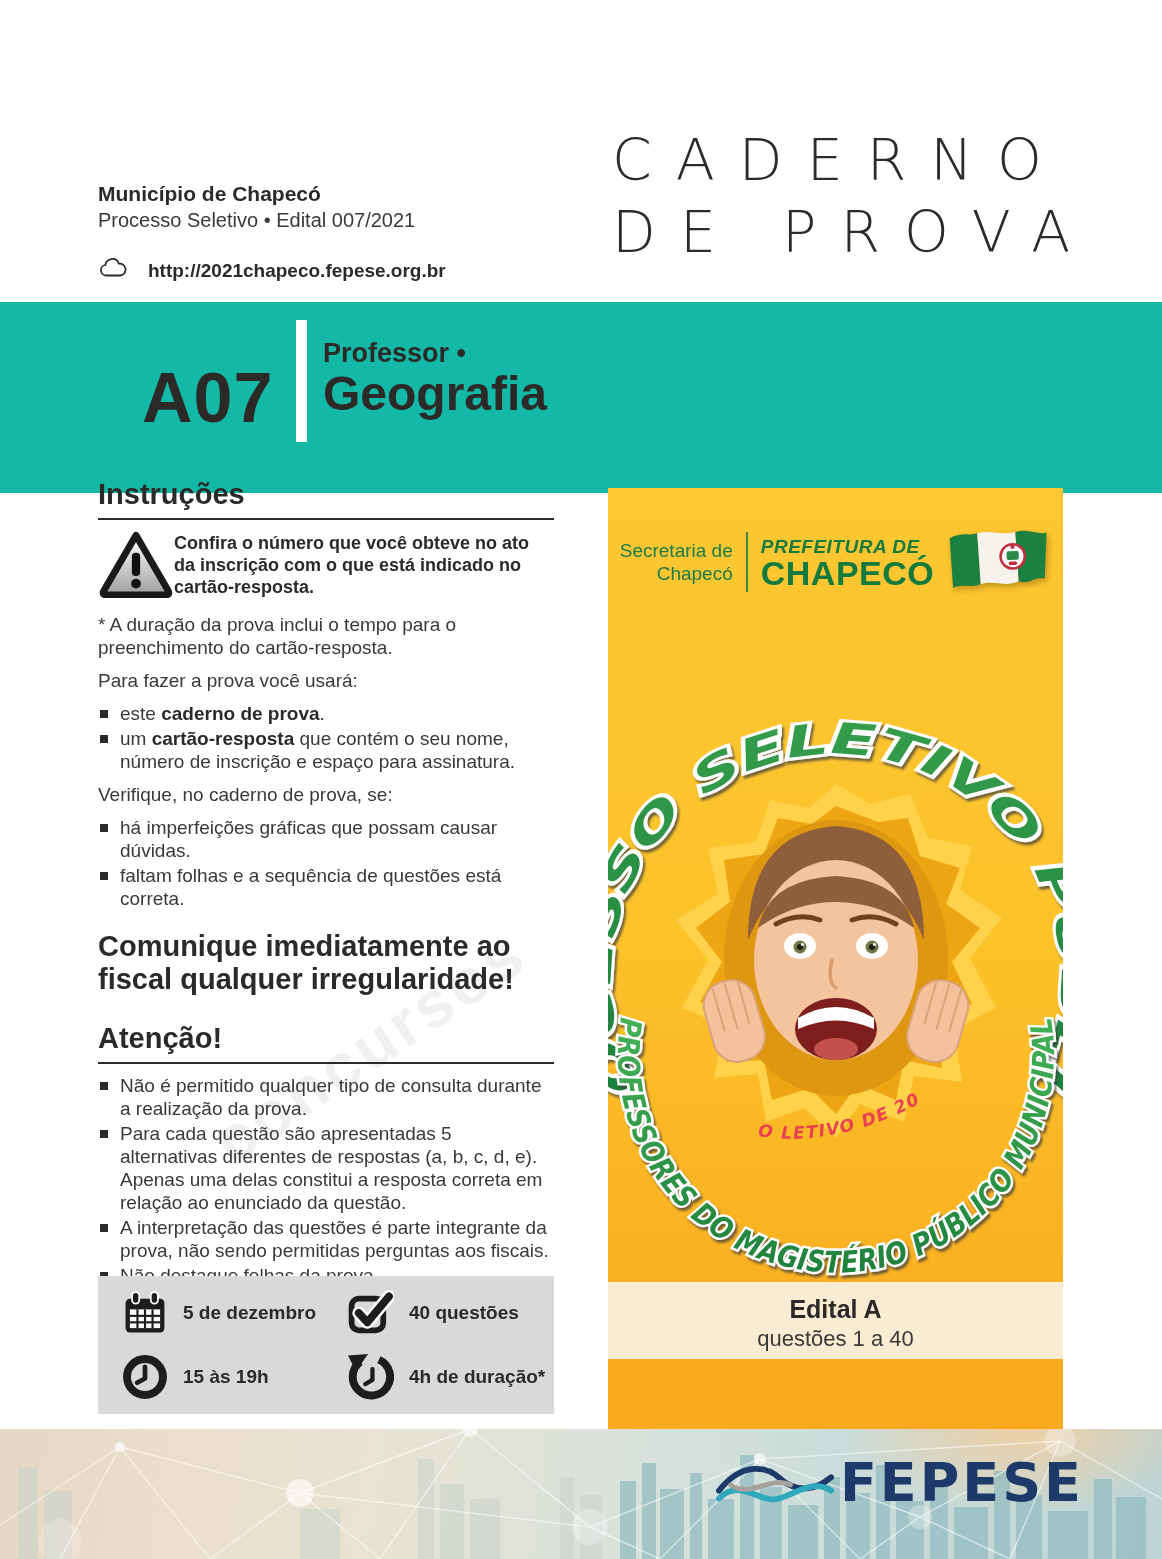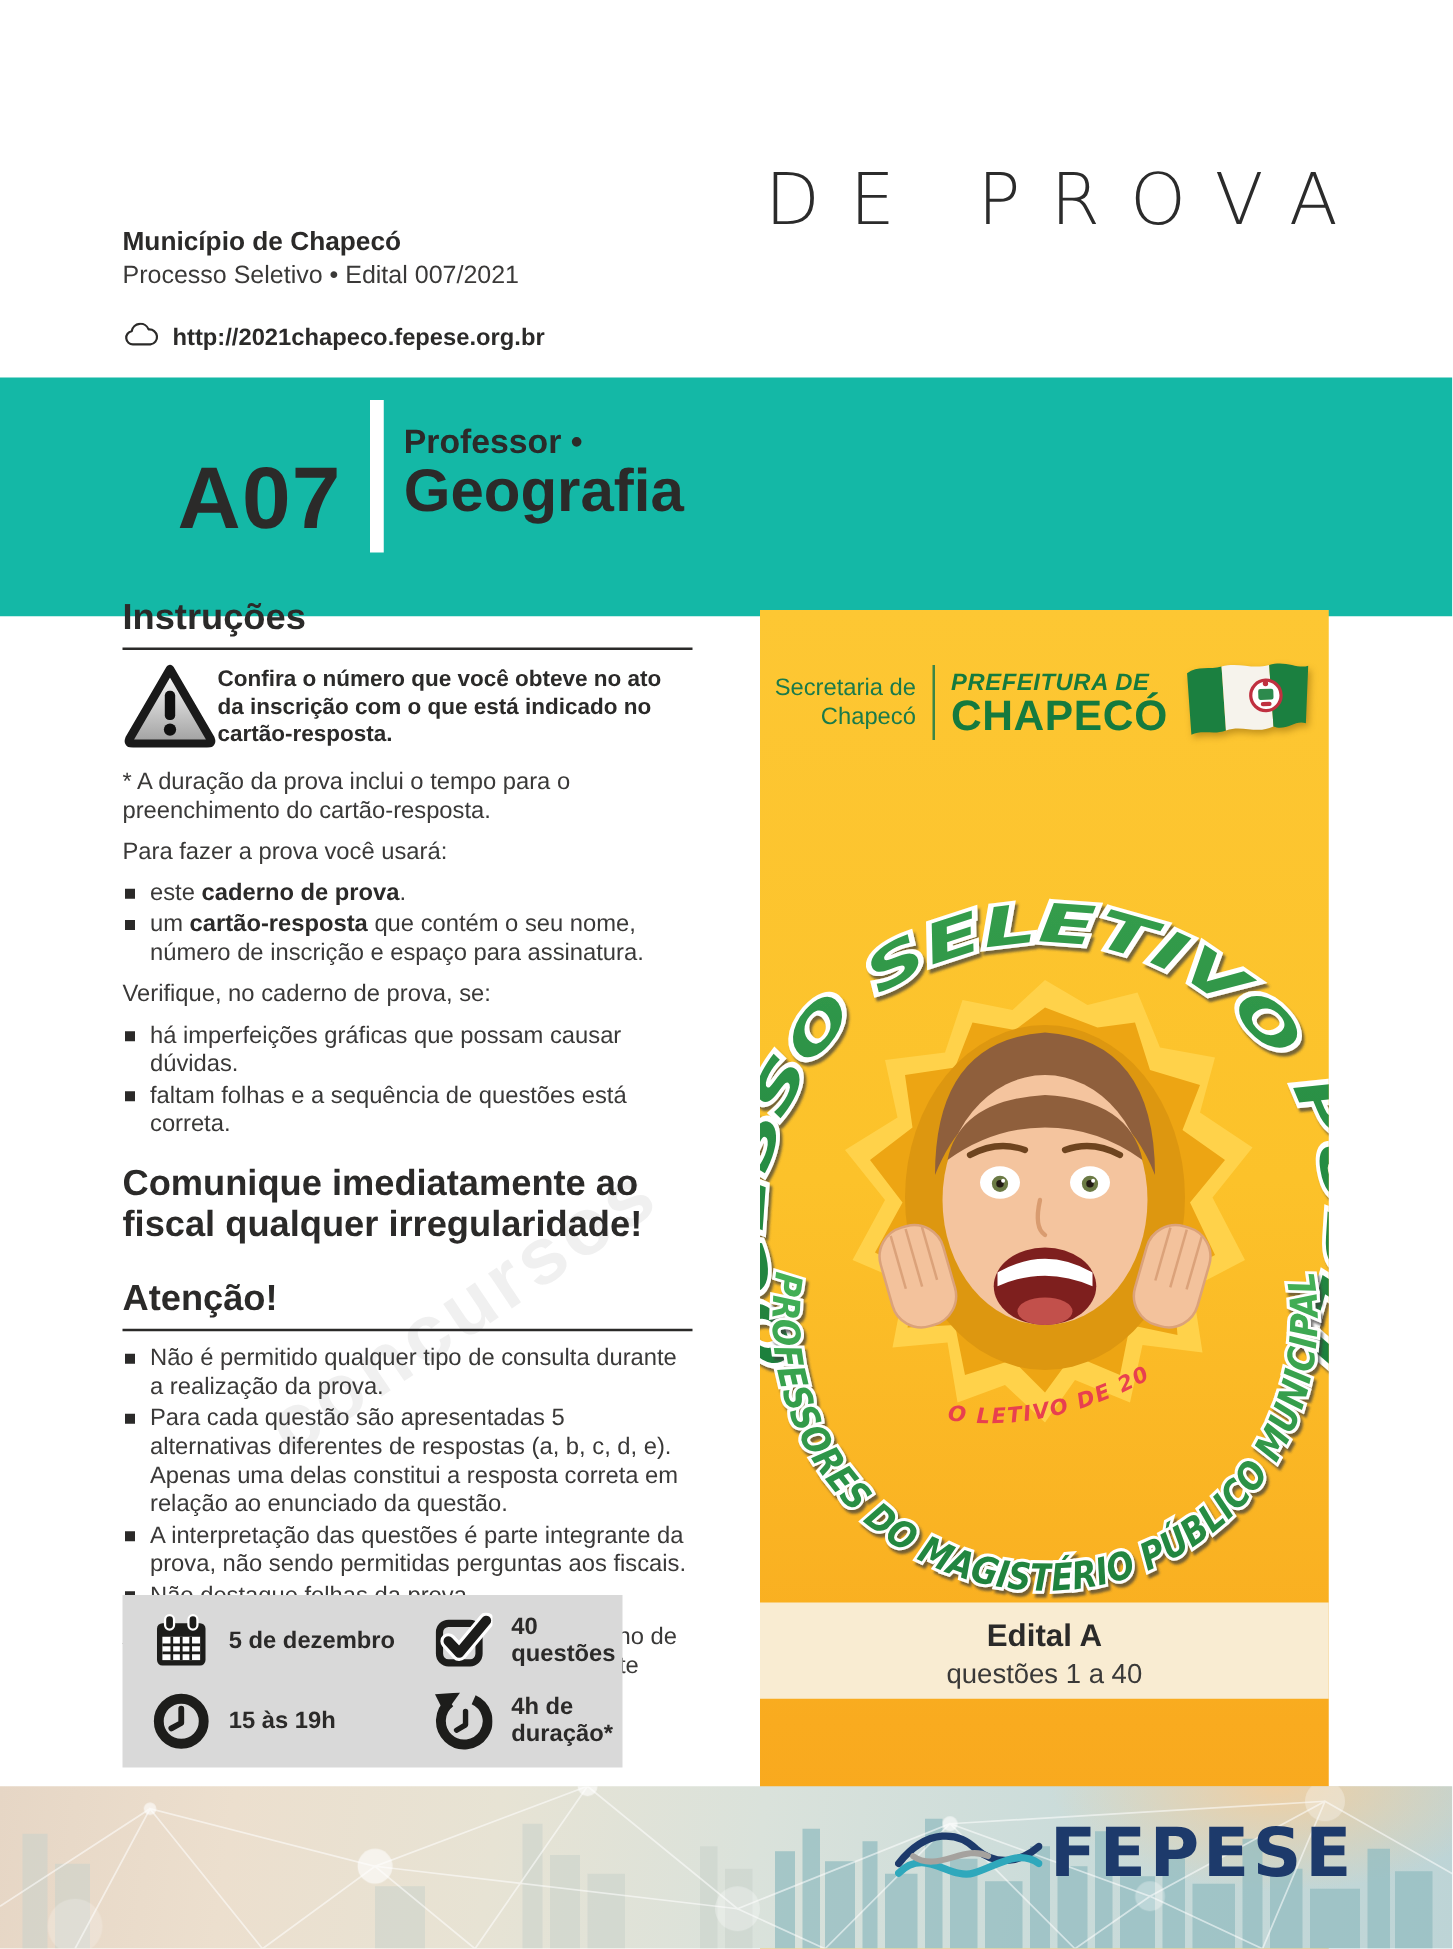--- a/index.html
+++ b/index.html
@@ -3,21 +3,21 @@
 <meta charset="utf-8">
 <style>
   html,body{margin:0;padding:0;background:#ffffff;}
   .page{position:relative;width:1162px;height:1559px;background:#fff;overflow:hidden;
         font-family:"Liberation Sans",sans-serif;color:#2b2a29;}
 
   
   .hdr-left{position:absolute;left:98px;top:182px;}
   .hdr-muni{font-size:21px;font-weight:bold;}
   .hdr-edition{font-size:20px;margin-top:3px;color:#3a3938;}
-  .hdr-url{display:flex;align-items:center;gap:10px;margin-top:26px;}
+  .hdr-url{display:flex;align-items:center;gap:20px;margin-top:26px;}
   .hdr-url span{font-size:19px;font-weight:bold;}
   .masthead{position:absolute;left:612px;top:124px;font-family:"DejaVu Sans",sans-serif;
             font-weight:200;font-size:57px;line-height:1.27;letter-spacing:24px;
             color:#2b2b2b;white-space:nowrap;}
 
   
   .band{position:absolute;left:0;top:302px;width:1162px;height:191px;background:#14b8a6;}
   .band-code{position:absolute;left:142px;top:50%;transform:translateY(-50%);
              font-size:70px;font-weight:bold;letter-spacing:1px;}
   .band-div{position:absolute;left:296px;top:18px;width:11px;height:122px;background:#fff;}
@@ -32,21 +32,21 @@
   .warnrow{display:flex;align-items:flex-start;margin:4px 0 10px 0;}
   .warnrow .wicon{flex:0 0 76px;}
   .warntext{font-size:18px;line-height:22px;font-weight:bold;color:#2b2a29;padding-top:2px;}
   .col p{margin:0 0 10px 0;}
   ul.sq{list-style:none;margin:0 0 10px 0;padding:0;}
   ul.sq li{position:relative;padding-left:22px;margin:0 0 2px 0;}
   ul.sq li::before{content:"";position:absolute;left:2px;top:8px;width:8px;height:8px;background:#2b2a29;}
   b{color:#2b2a29;}
 
   
-  .infobox{position:absolute;left:98px;top:1276px;width:400px;height:138px;background:#d9d9d9;
+  .infobox{position:absolute;left:98px;top:1276px;width:456px;height:138px;background:#d9d9d9;
            display:grid;grid-template-columns:226px 1fr;align-content:center;row-gap:18px;
            padding-left:24px;box-sizing:border-box;}
   .infocell{display:flex;align-items:center;gap:15px;}
   .infocell svg{flex:0 0 46px;}
   .infocell span{font-size:19px;font-weight:bold;color:#2b2a29;}
 
   
   .wm{position:absolute;left:190px;top:1010px;font-size:64px;font-weight:bold;
       color:rgba(110,110,110,0.10);transform:rotate(-34deg);letter-spacing:4px;pointer-events:none;}
 
@@ -88,20 +88,21 @@
     <div class="hdr-url">
       <span>
         <svg width="30" height="20" viewBox="0 0 34 22">
           <path d="M9.5 19.5 a6 6 0 0 1 -1.2-11.9 a8 8 0 0 1 15.4-1.6 a5.6 5.6 0 0 1 1.6 13.5 Z" fill="none" stroke="#2b2a29" stroke-width="2" stroke-linejoin="round"></path>
         </svg>
       </span>
       <span>http://2021chapeco.fepese.org.br</span>
     </div>
   </div>
   <div class="masthead">
+    <div>CADERNO</div>
     <div>DE PROVA</div>
   </div>
 
   <div class="band">
     <div class="band-code">A07</div>
     <div class="band-div"></div>
     <div class="band-role">Professor •</div>
     <div class="band-subject">Geografia</div>
   </div>
 

